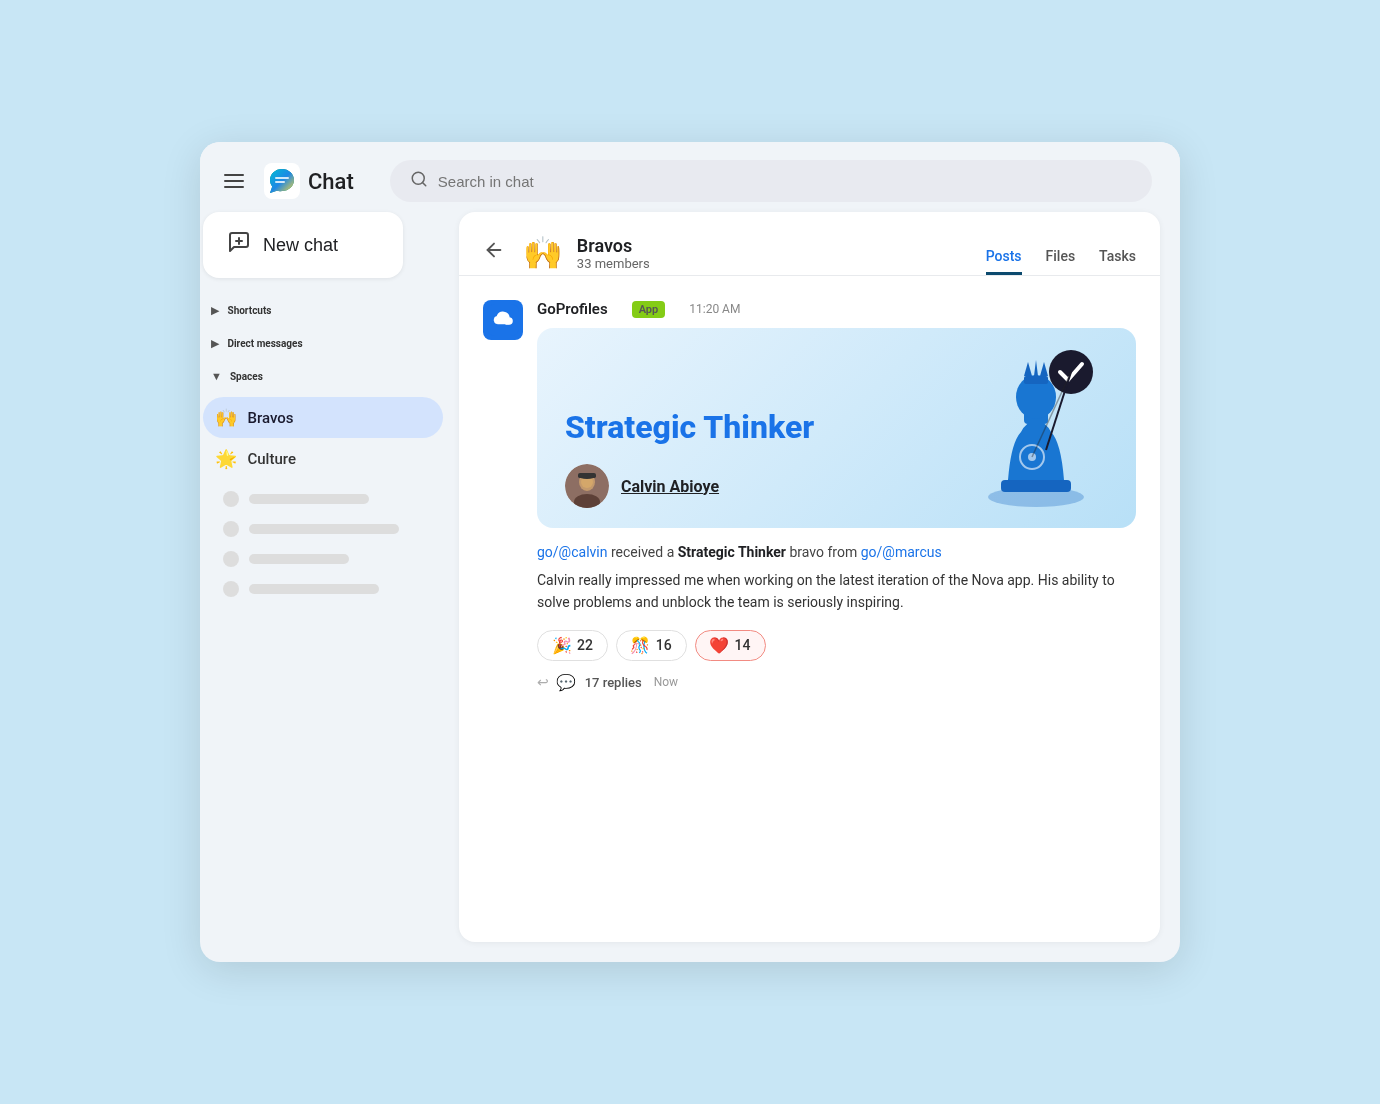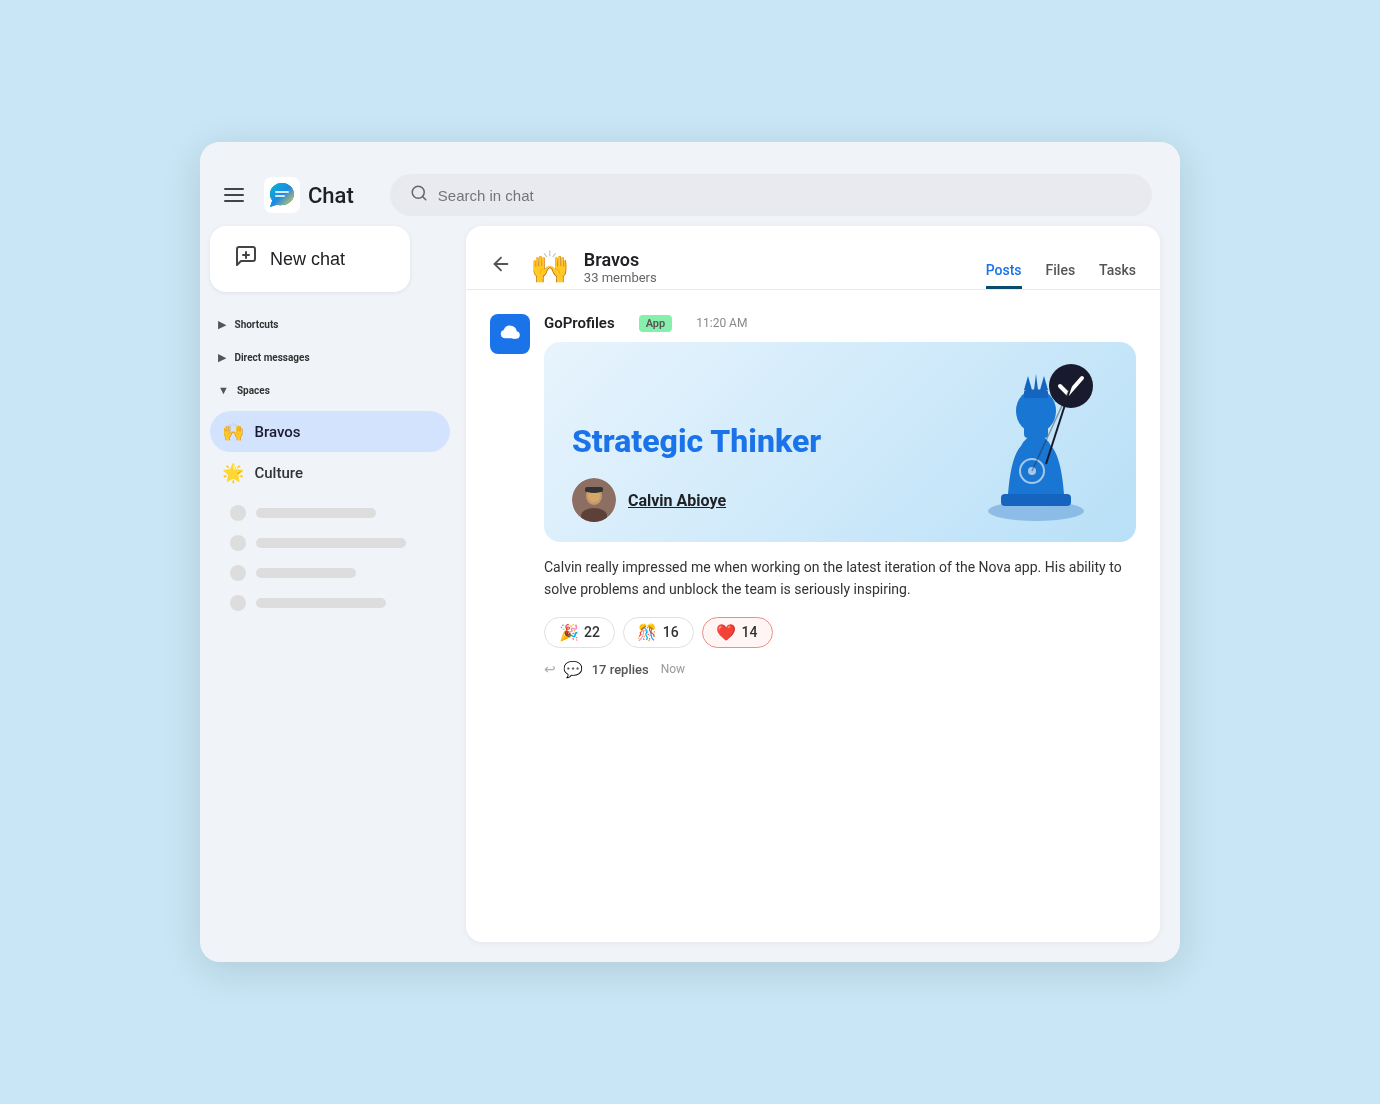--- a/index.html
+++ b/index.html
@@ -19,21 +19,21 @@
       box-shadow: 0 8px 40px rgba(0,0,0,0.12);
       display: flex;
       flex-direction: column;
       overflow: hidden;
     }
     
     .header {
       background: #f0f4f8;
       display: flex;
       align-items: center;
-      padding: 32px 28px 10px 24px;
+      padding: 18px 28px 10px 24px;
       gap: 16px;
     }
     .hamburger-icon {
       cursor: pointer;
       display: flex;
       flex-direction: column;
       gap: 4px;
       margin-right: 4px;
     }
     .hamburger-icon span {
@@ -76,21 +76,21 @@
       border: none;
       outline: none;
       font-size: 15px;
       color: #555;
       width: 100%;
     }
     
     .main-content {
       display: flex;
       flex: 1;
-      padding: 0 20px 20px 10px;
+      padding: 0 20px 20px 3px;
       gap: 0;
     }
     
     .sidebar {
       width: 240px;
       flex-shrink: 0;
       padding: 0 0 16px 0;
     }
     .new-chat-btn {
       background: #fff;
@@ -267,21 +267,21 @@
       align-items: center;
       gap: 24px;
       margin-bottom: 10px;
     }
     .sender-name {
       font-size: 15px;
       font-weight: 600;
       color: #202124;
     }
     .app-badge {
-      background: #86efac;
+      background: #84cc16;
       color: #555;
       font-size: 11px;
       font-weight: 600;
       border-radius: 4px;
       padding: 2px 7px;
     }
     .message-time {
       font-size: 12px;
       color: #888;
     }
@@ -596,20 +596,27 @@
 
                   <circle cx="76" cy="115" r="12" stroke="white" stroke-width="2" fill="none" opacity="0.6"></circle>
                   <circle cx="76" cy="115" r="4" fill="white" opacity="0.6"></circle>
 
                   <line x1="115" y1="30" x2="90" y2="108" stroke="#1a1a2e" stroke-width="2"></line>
                   <line x1="76" y1="115" x2="115" y2="30" stroke="#222" stroke-width="1.5" opacity="0.4"></line>
                 </svg>
               </div>
             </div>
 
+            <p class="message-text">
+              <a class="link">go/@calvin</a>
+              <span> received a </span>
+              <strong>Strategic Thinker</strong>
+              <span> bravo from </span>
+              <a class="link">go/@marcus</a>
+            </p>
             <p class="description-text">Calvin really impressed me when working on the latest iteration of the Nova app. His ability to solve problems and unblock the team is seriously inspiring.</p>
 
             <div class="reactions-row">
               <div class="reaction-pill">
                 <span class="emoji">🎉</span>
                 <span>22</span>
               </div>
               <div class="reaction-pill">
                 <span class="emoji">🎊</span>
                 <span>16</span>

